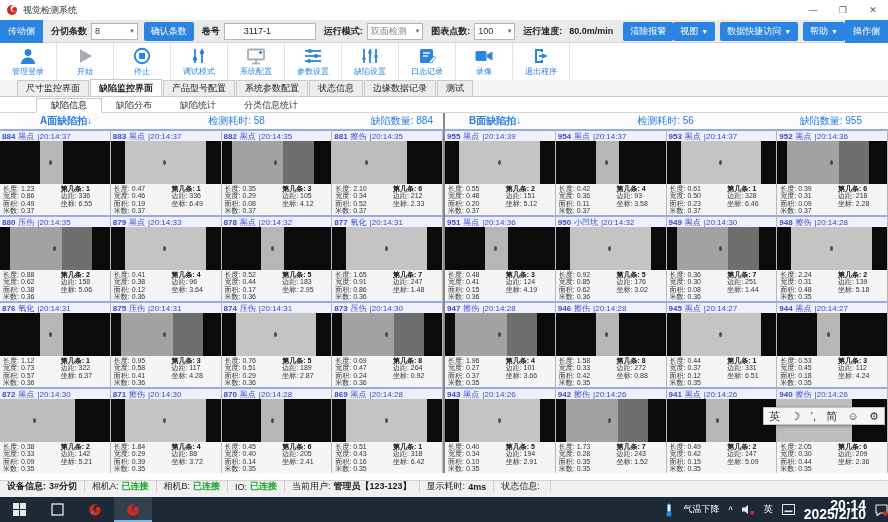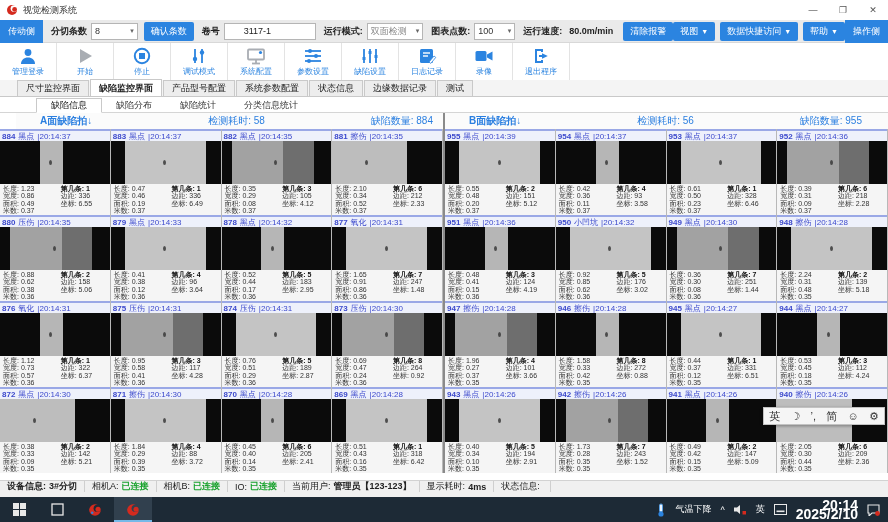--- a/index.html
+++ b/index.html
@@ -79,21 +79,21 @@
   .st-item { padding:0 7px; border-right:1px solid #cfcfcf; height:11px; display:flex; align-items:center; white-space:nowrap; }
   .st-item:first-child { font-weight:bold; }
   .st-item .lab { margin-right:3px; }
   .st-item .val { font-weight:bold; }
   .st-item .ok { color:#18a12c; font-weight:bold; }
 
   
   .taskbar { position:absolute; top:497px; left:0; width:888px; height:25px; background:#1d2a36; display:flex; align-items:center; color:#fff; }
   .tk-icon { width:38px; height:25px; display:flex; align-items:center; justify-content:center; }
   .tk-icon.active { background:#31404e; box-shadow:inset 0 -2px 0 #76b9e8; }
-  .tray { margin-left:auto; display:flex; align-items:center; gap:9px; padding-right:8px; font-size:9px; }
+  .tray { margin-left:auto; display:flex; align-items:center; gap:9px; padding-right:0; font-size:9px; }
   .tray .txt { white-space:nowrap; }
   .clockblk { text-align:right; font-size:14px; line-height:9px;font-weight:bold; }
 </style>
 </head>
 <body>
 
 <div class="screen">
 
   <div class="titlebar">
     <svg class="logo" viewBox="0 0 12 12">

